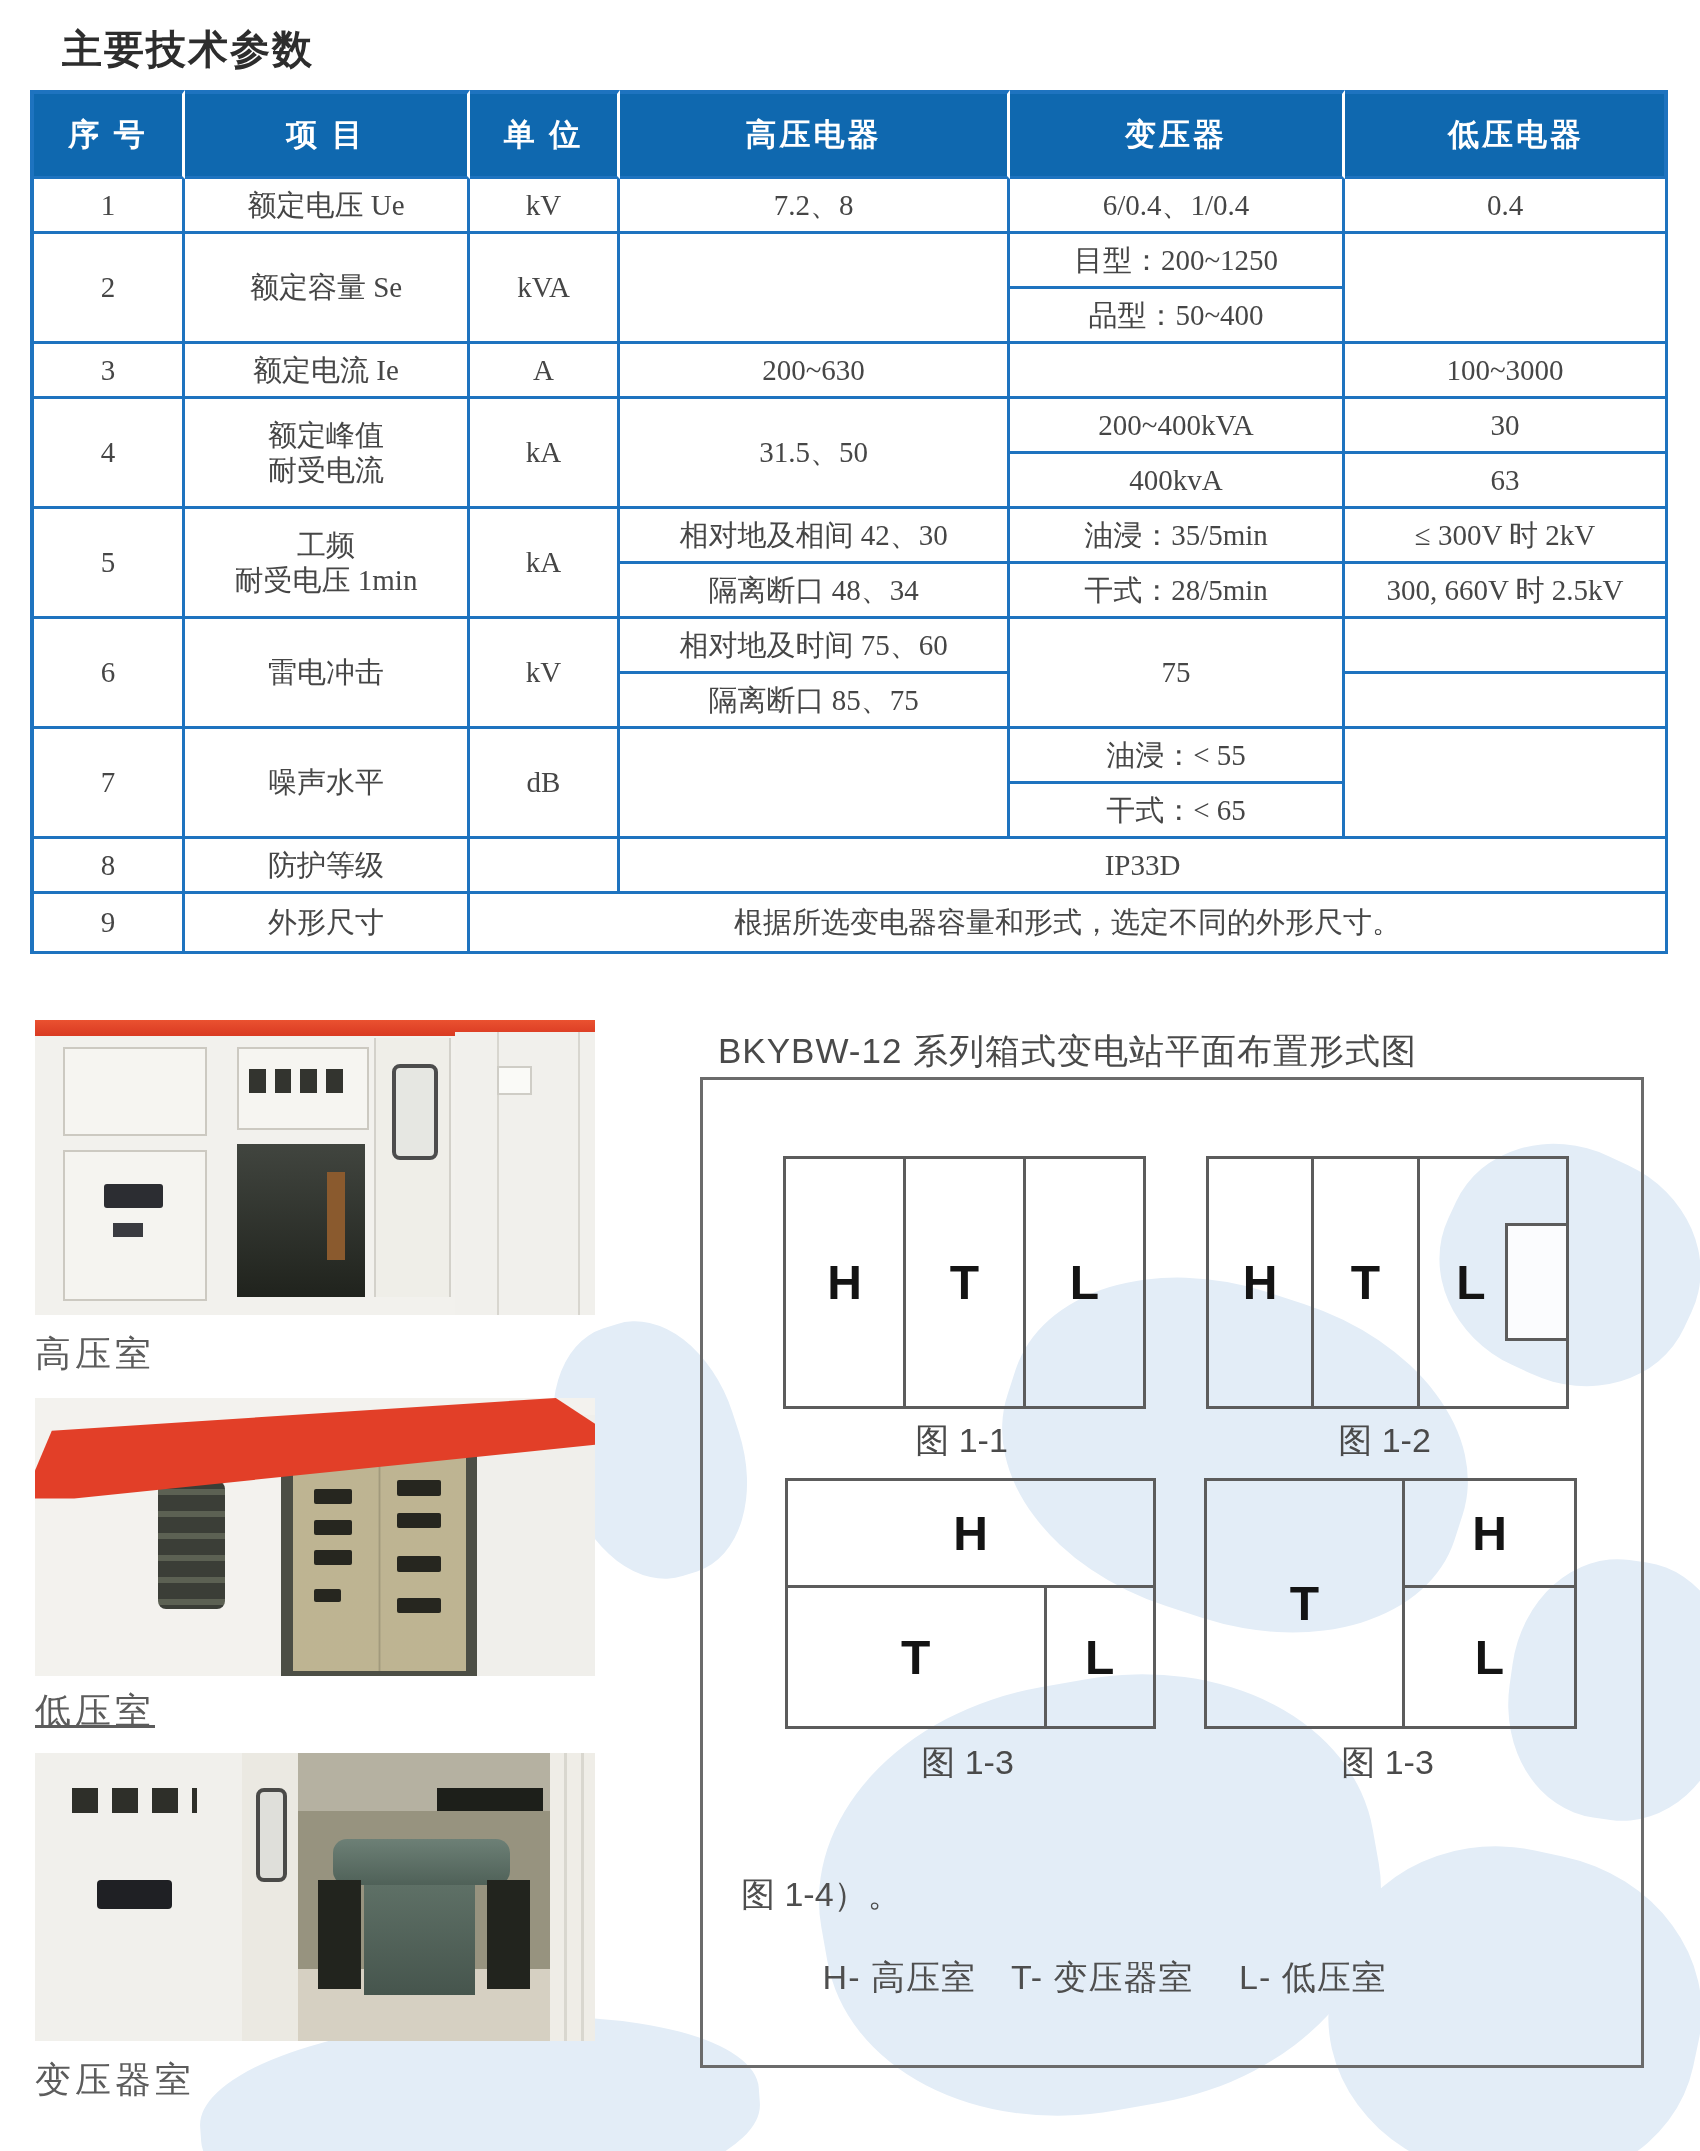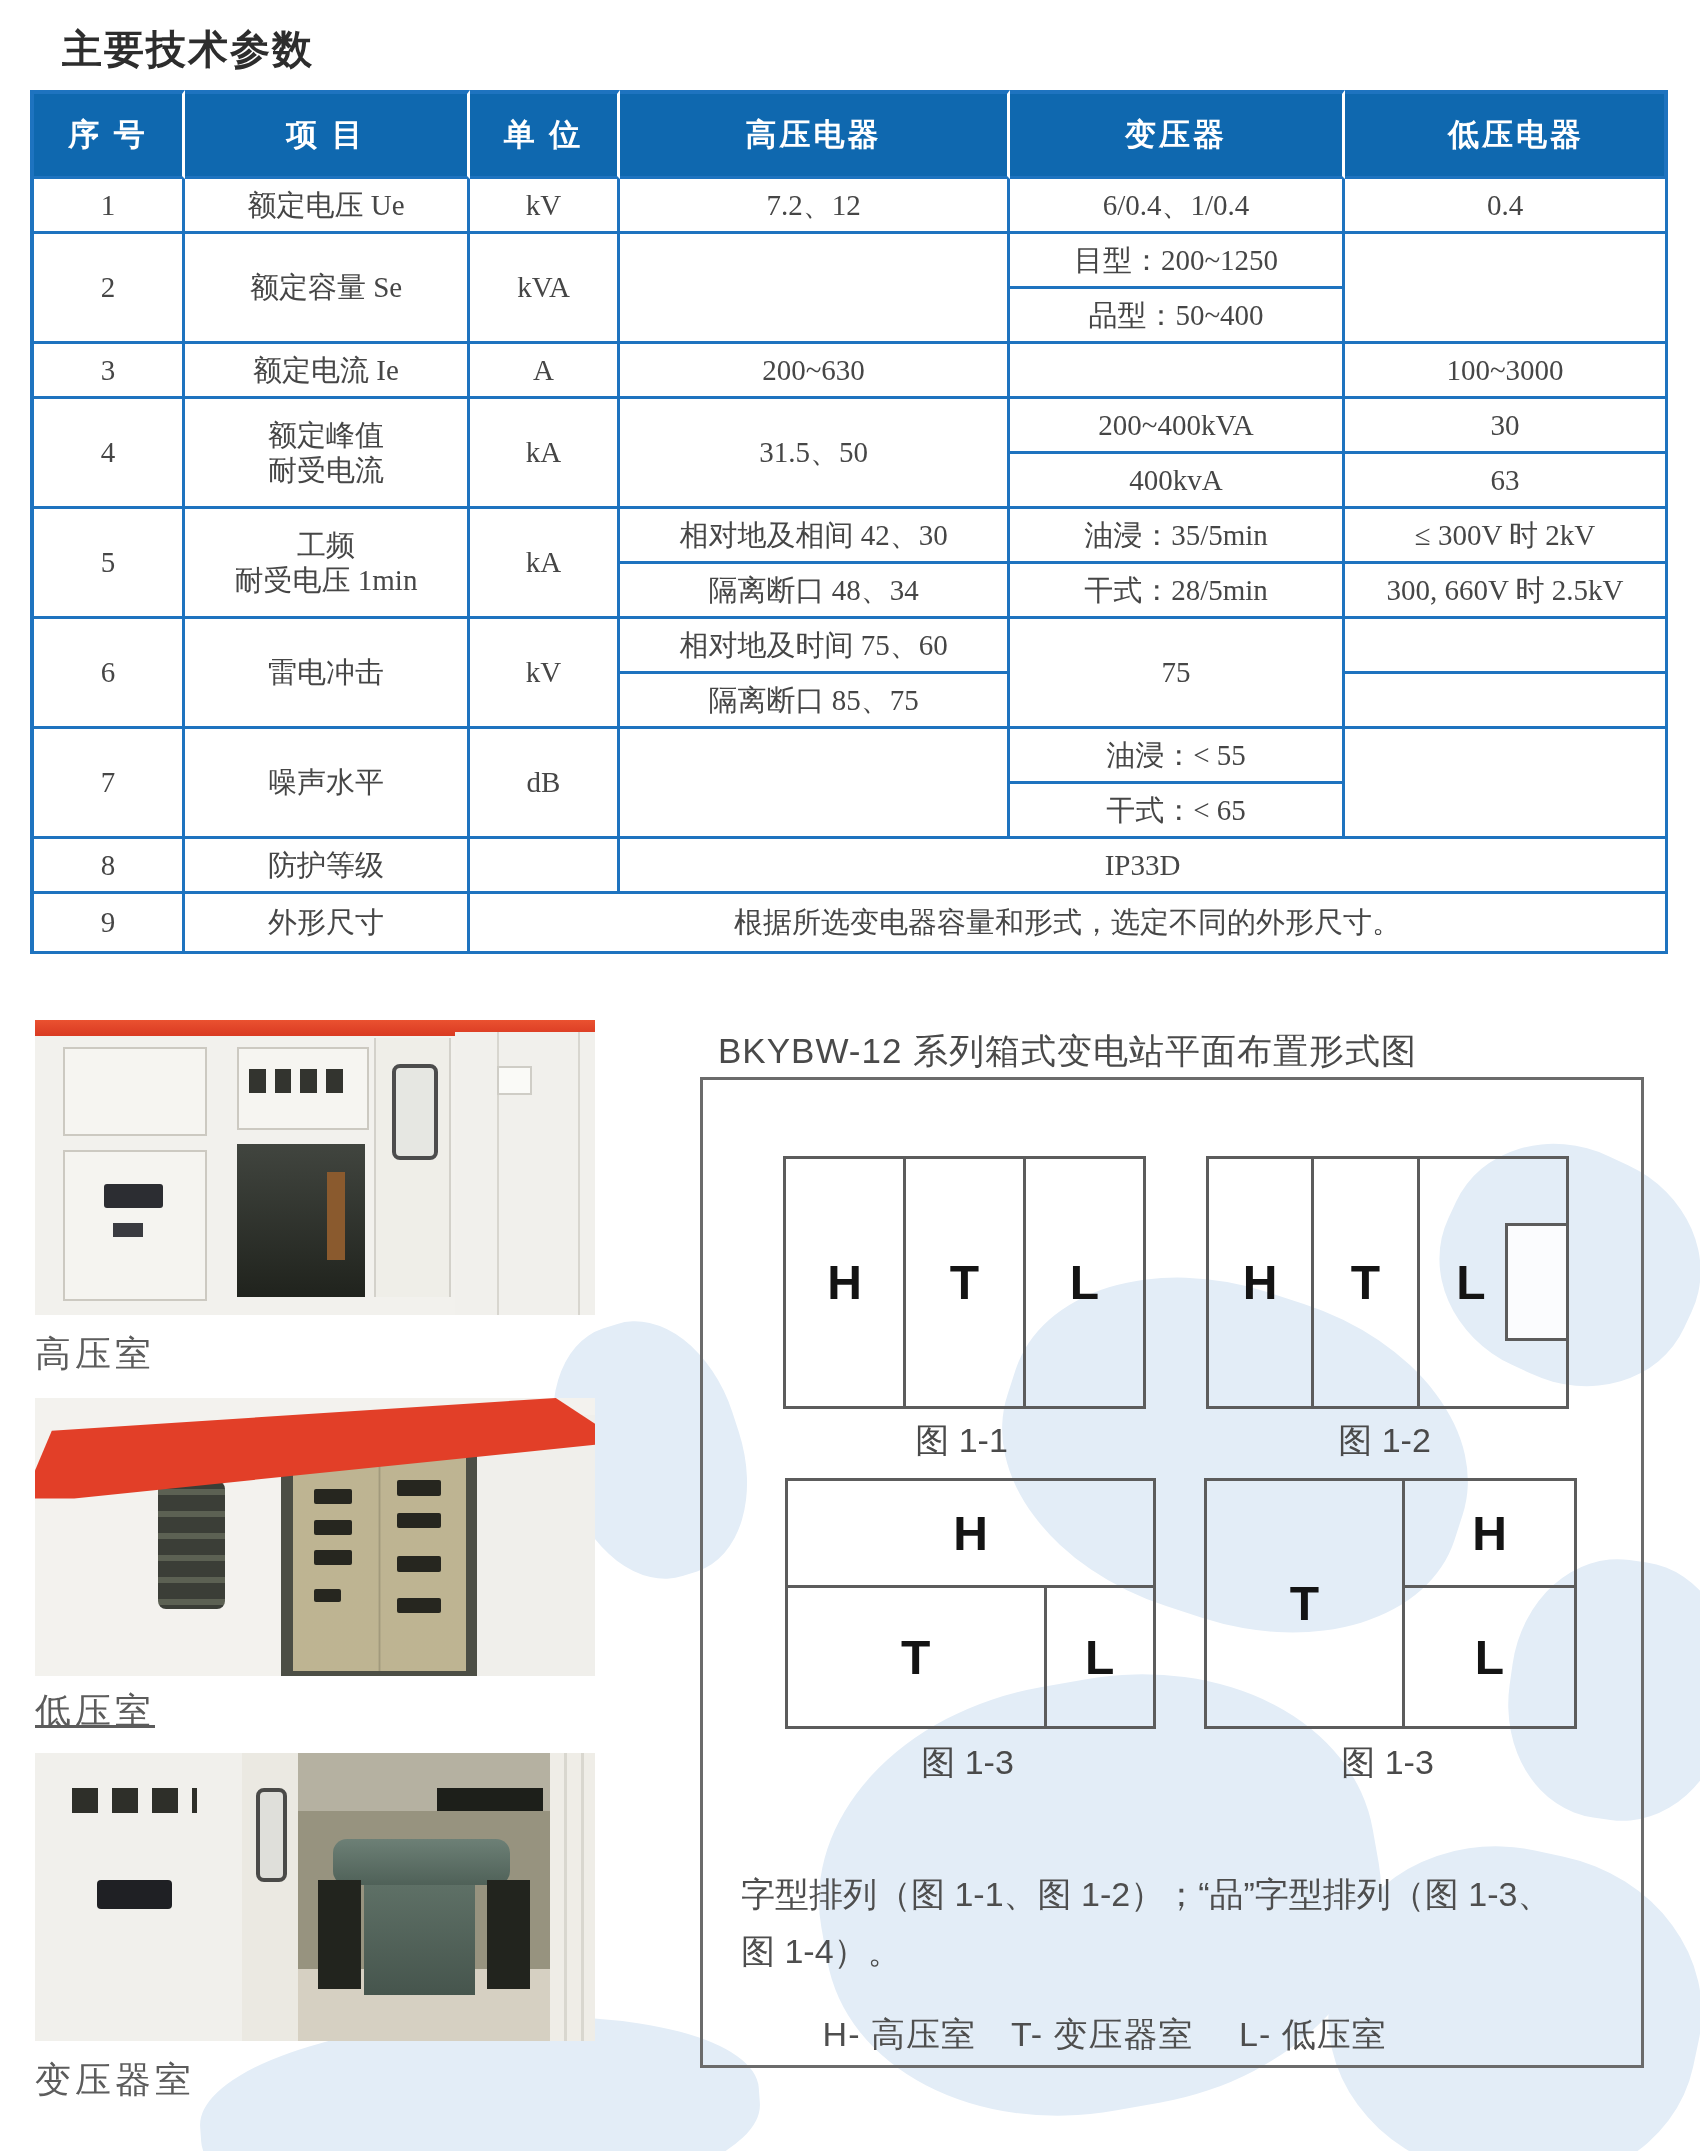--- a/index.html
+++ b/index.html
@@ -185,21 +185,21 @@
       <th>高压电器</th>
       <th>变压器</th>
       <th>低压电器</th>
     </tr>
   </thead>
   <tbody>
     <tr class="h55">
       <td class="first">1</td>
       <td>额定电压 Ue</td>
       <td>kV</td>
-      <td>7.2、12</td>
+      <td>7.2、8</td>
       <td>6/0.4、1/0.4</td>
       <td>0.4</td>
     </tr>
     <tr class="h55">
       <td class="first" rowspan="2">2</td>
       <td rowspan="2">额定容量 Se</td>
       <td rowspan="2">kVA</td>
       <td rowspan="2"></td>
       <td>目型：200~1250</td>
       <td rowspan="2"></td>
@@ -406,17 +406,16 @@
         </div>
       <div class="rl">
           <span class="letter">L</span>
         </div>
     </div>
   </div>
   <div class="figcap cap3">图 1-3</div>
   <div class="figcap cap4">图 1-3</div>
 
   <div class="note">
-    <div>字型排列（图 1-1、图 1-2）；“品”字型排列（图 1-3、</div>
     <div>图 1-4）。</div>
     <div class="legend-line">H- 高压室　T- 变压器室　 L- 低压室</div>
   </div>
 </div>
 
 </body></html>

